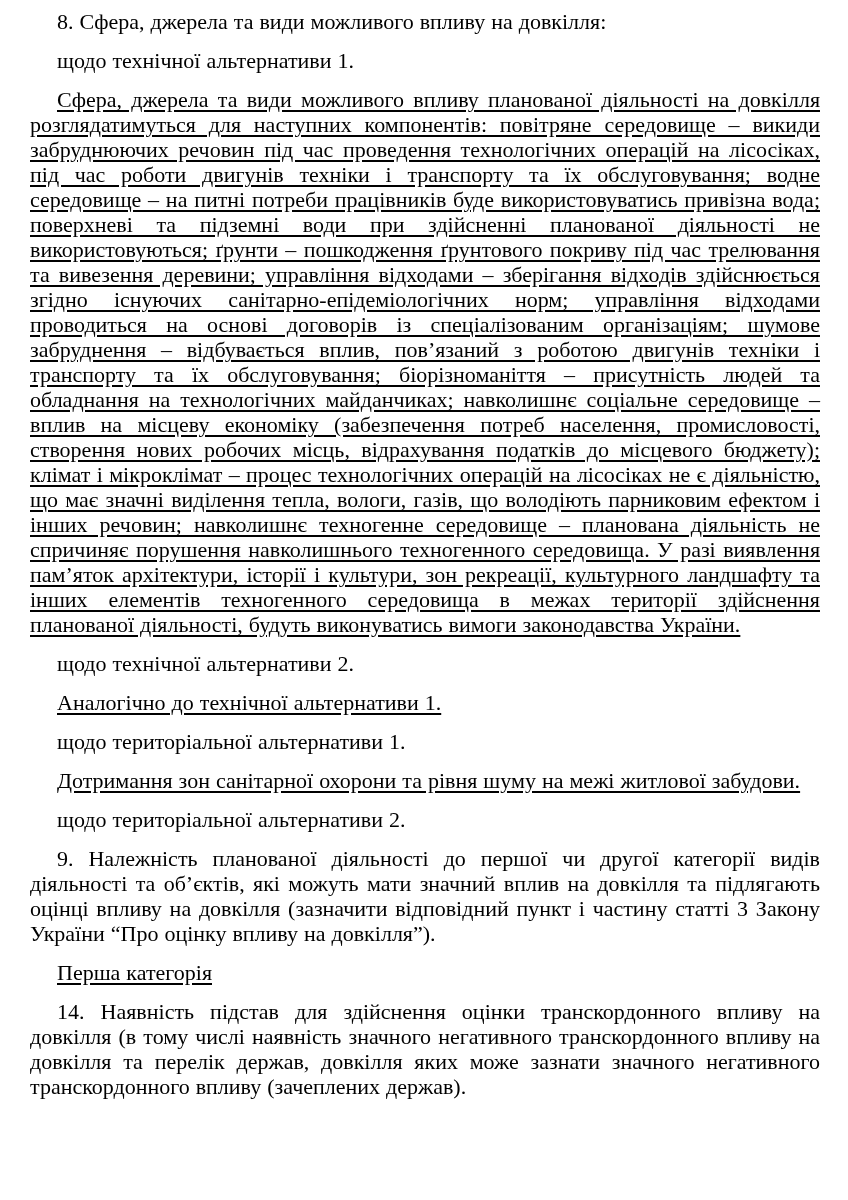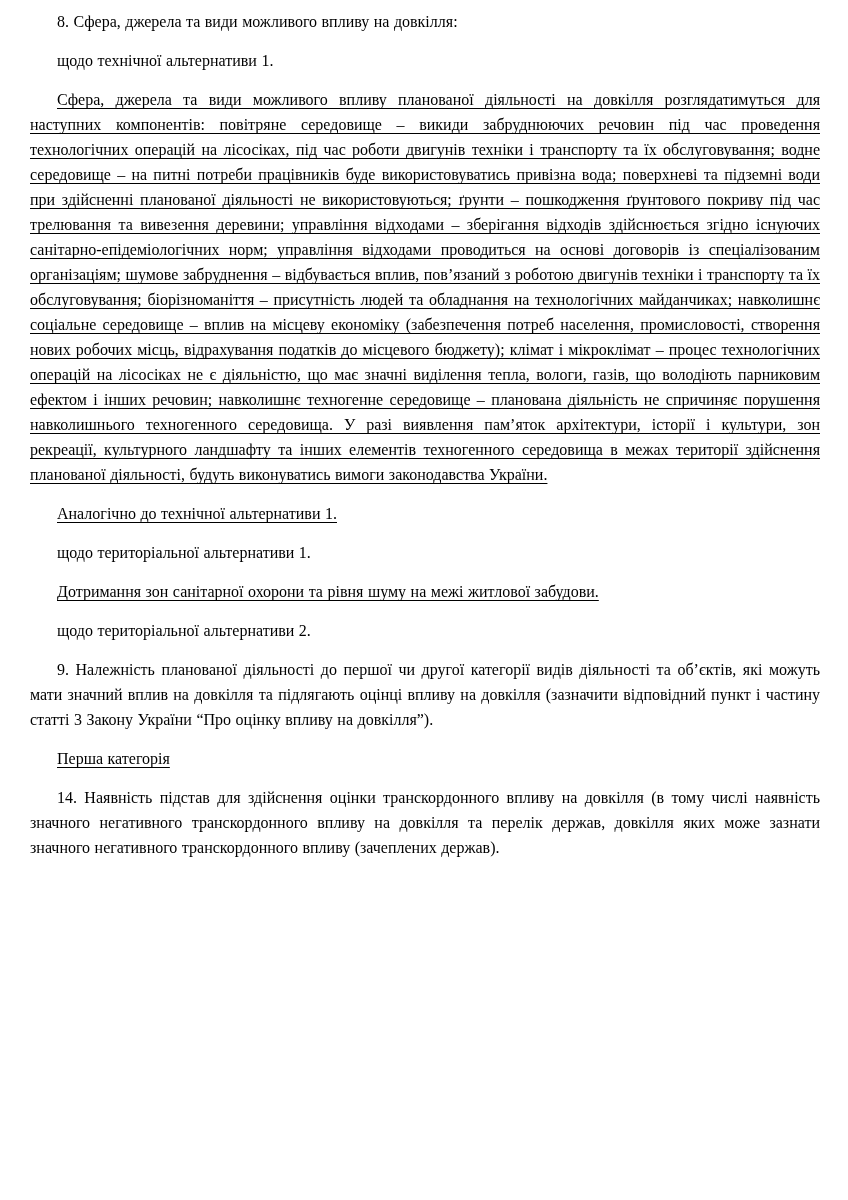--- a/index.html
+++ b/index.html
@@ -9,21 +9,21 @@
   }
   .page {
     position: relative;
     width: 848px;
     height: 1200px;
     box-sizing: border-box;
     background: #ffffff;
     color: #000000;
     padding: 9px 28px 0 30px;
     font-family: "Liberation Serif", "DejaVu Serif", serif;
-    font-size: 16px;
+    font-size: 22px;
     line-height: 25px;
     overflow: hidden;
   }
   .para {
     margin: 0 0 14px 0;
     text-align: justify;
     text-indent: 27px;
     text-justify: inter-word;
     word-spacing: 0.5px;
   }
@@ -32,20 +32,21 @@
     text-underline-offset: 3px;
   }
 </style>
 </head>
 <body>
 
 <div class="page">
   <p class="para">8. Сфера, джерела та види можливого впливу на довкілля:</p>
   <p class="para">щодо технічної альтернативи 1.</p>
   <p class="para u">Сфера, джерела та види можливого впливу планованої діяльності на довкілля розглядатимуться для наступних компонентів: повітряне середовище – викиди забруднюючих речовин під час проведення технологічних операцій на лісосіках, під час роботи двигунів техніки і транспорту та їх обслуговування; водне середовище – на питні потреби працівників буде використовуватись привізна вода; поверхневі та підземні води при здійсненні планованої діяльності не використовуються; ґрунти – пошкодження ґрунтового покриву під час трелювання та вивезення деревини; управління відходами – зберігання відходів здійснюється згідно існуючих санітарно-епідеміологічних норм; управління відходами проводиться на основі договорів із спеціалізованим організаціям; шумове забруднення – відбувається вплив, пов’язаний з роботою двигунів техніки і транспорту та їх обслуговування; біорізноманіття – присутність людей та обладнання на технологічних майданчиках; навколишнє соціальне середовище – вплив на місцеву економіку (забезпечення потреб населення, промисловості, створення нових робочих місць, відрахування податків до місцевого бюджету); клімат і мікроклімат – процес технологічних операцій на лісосіках не є діяльністю, що має значні виділення тепла, вологи, газів, що володіють парниковим ефектом і інших речовин; навколишнє техногенне середовище – планована діяльність не спричиняє порушення навколишнього техногенного середовища. У разі виявлення пам’яток архітектури, історії і культури, зон рекреації, культурного ландшафту та інших елементів техногенного середовища в межах території здійснення планованої діяльності, будуть виконуватись вимоги законодавства України.</p>
+  <p class="para">щодо технічної альтернативи 2.</p>
   <p class="para u">Аналогічно до технічної альтернативи 1.</p>
   <p class="para">щодо територіальної альтернативи 1.</p>
   <p class="para u">Дотримання зон санітарної охорони та рівня шуму на межі житлової забудови.</p>
   <p class="para">щодо територіальної альтернативи 2.</p>
   <p class="para">9. Належність планованої діяльності до першої чи другої категорії видів діяльності та об’єктів, які можуть мати значний вплив на довкілля та підлягають оцінці впливу на довкілля (зазначити відповідний пункт і частину статті 3 Закону України “Про оцінку впливу на довкілля”).</p>
   <p class="para u">Перша категорія</p>
   <p class="para">14. Наявність підстав для здійснення оцінки транскордонного впливу на довкілля (в тому числі наявність значного негативного транскордонного впливу на довкілля та перелік держав, довкілля яких може зазнати значного негативного транскордонного впливу (зачеплених держав).</p>
 </div>
 
 </body></html>

